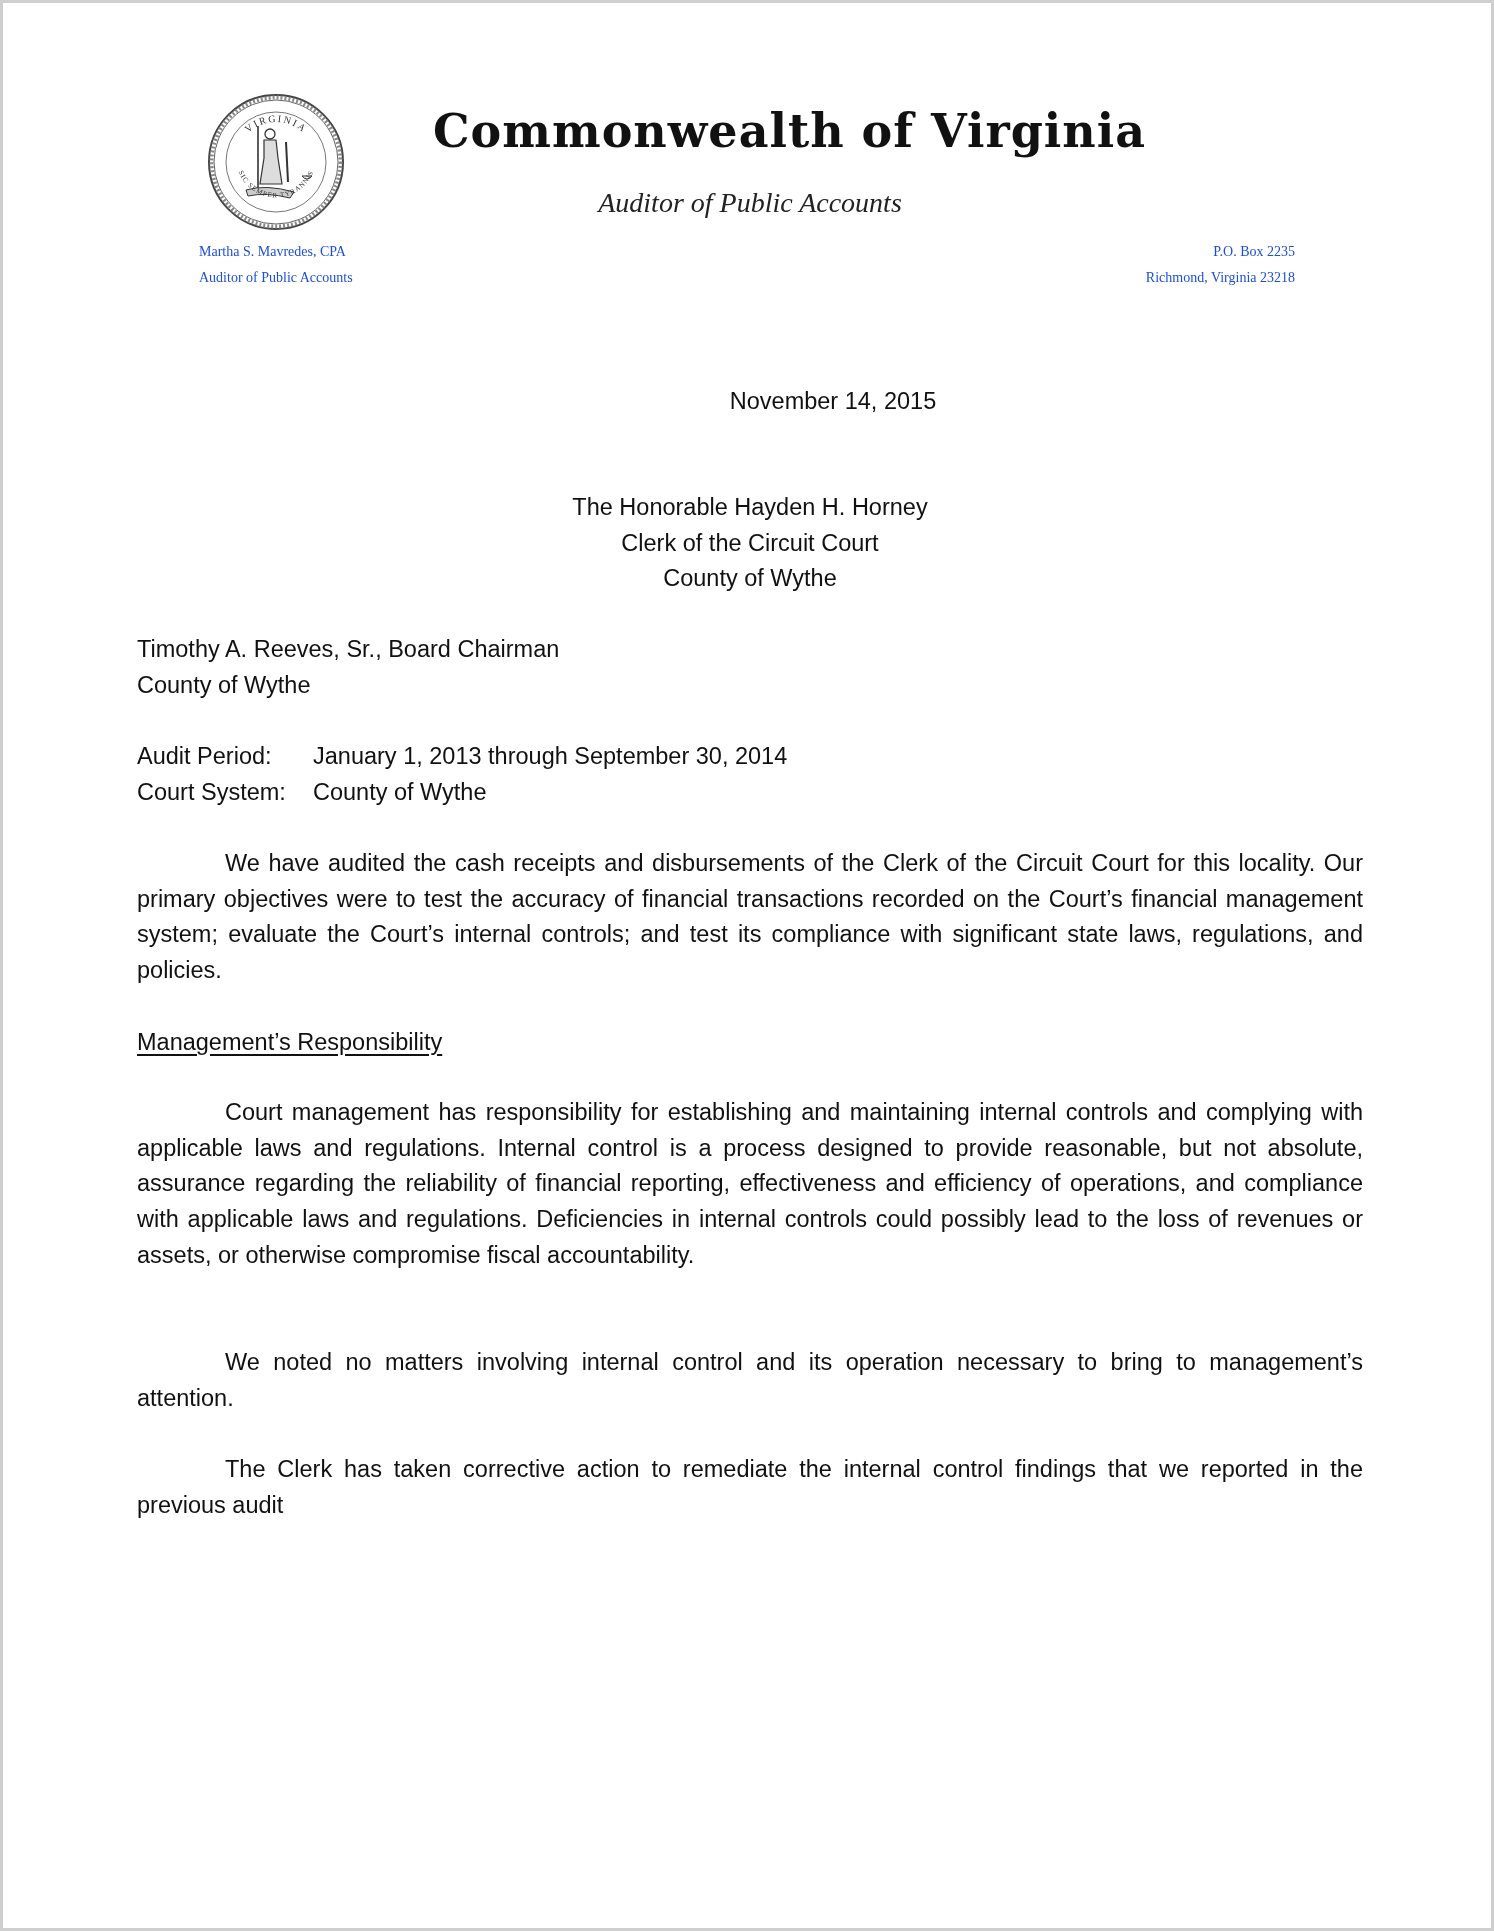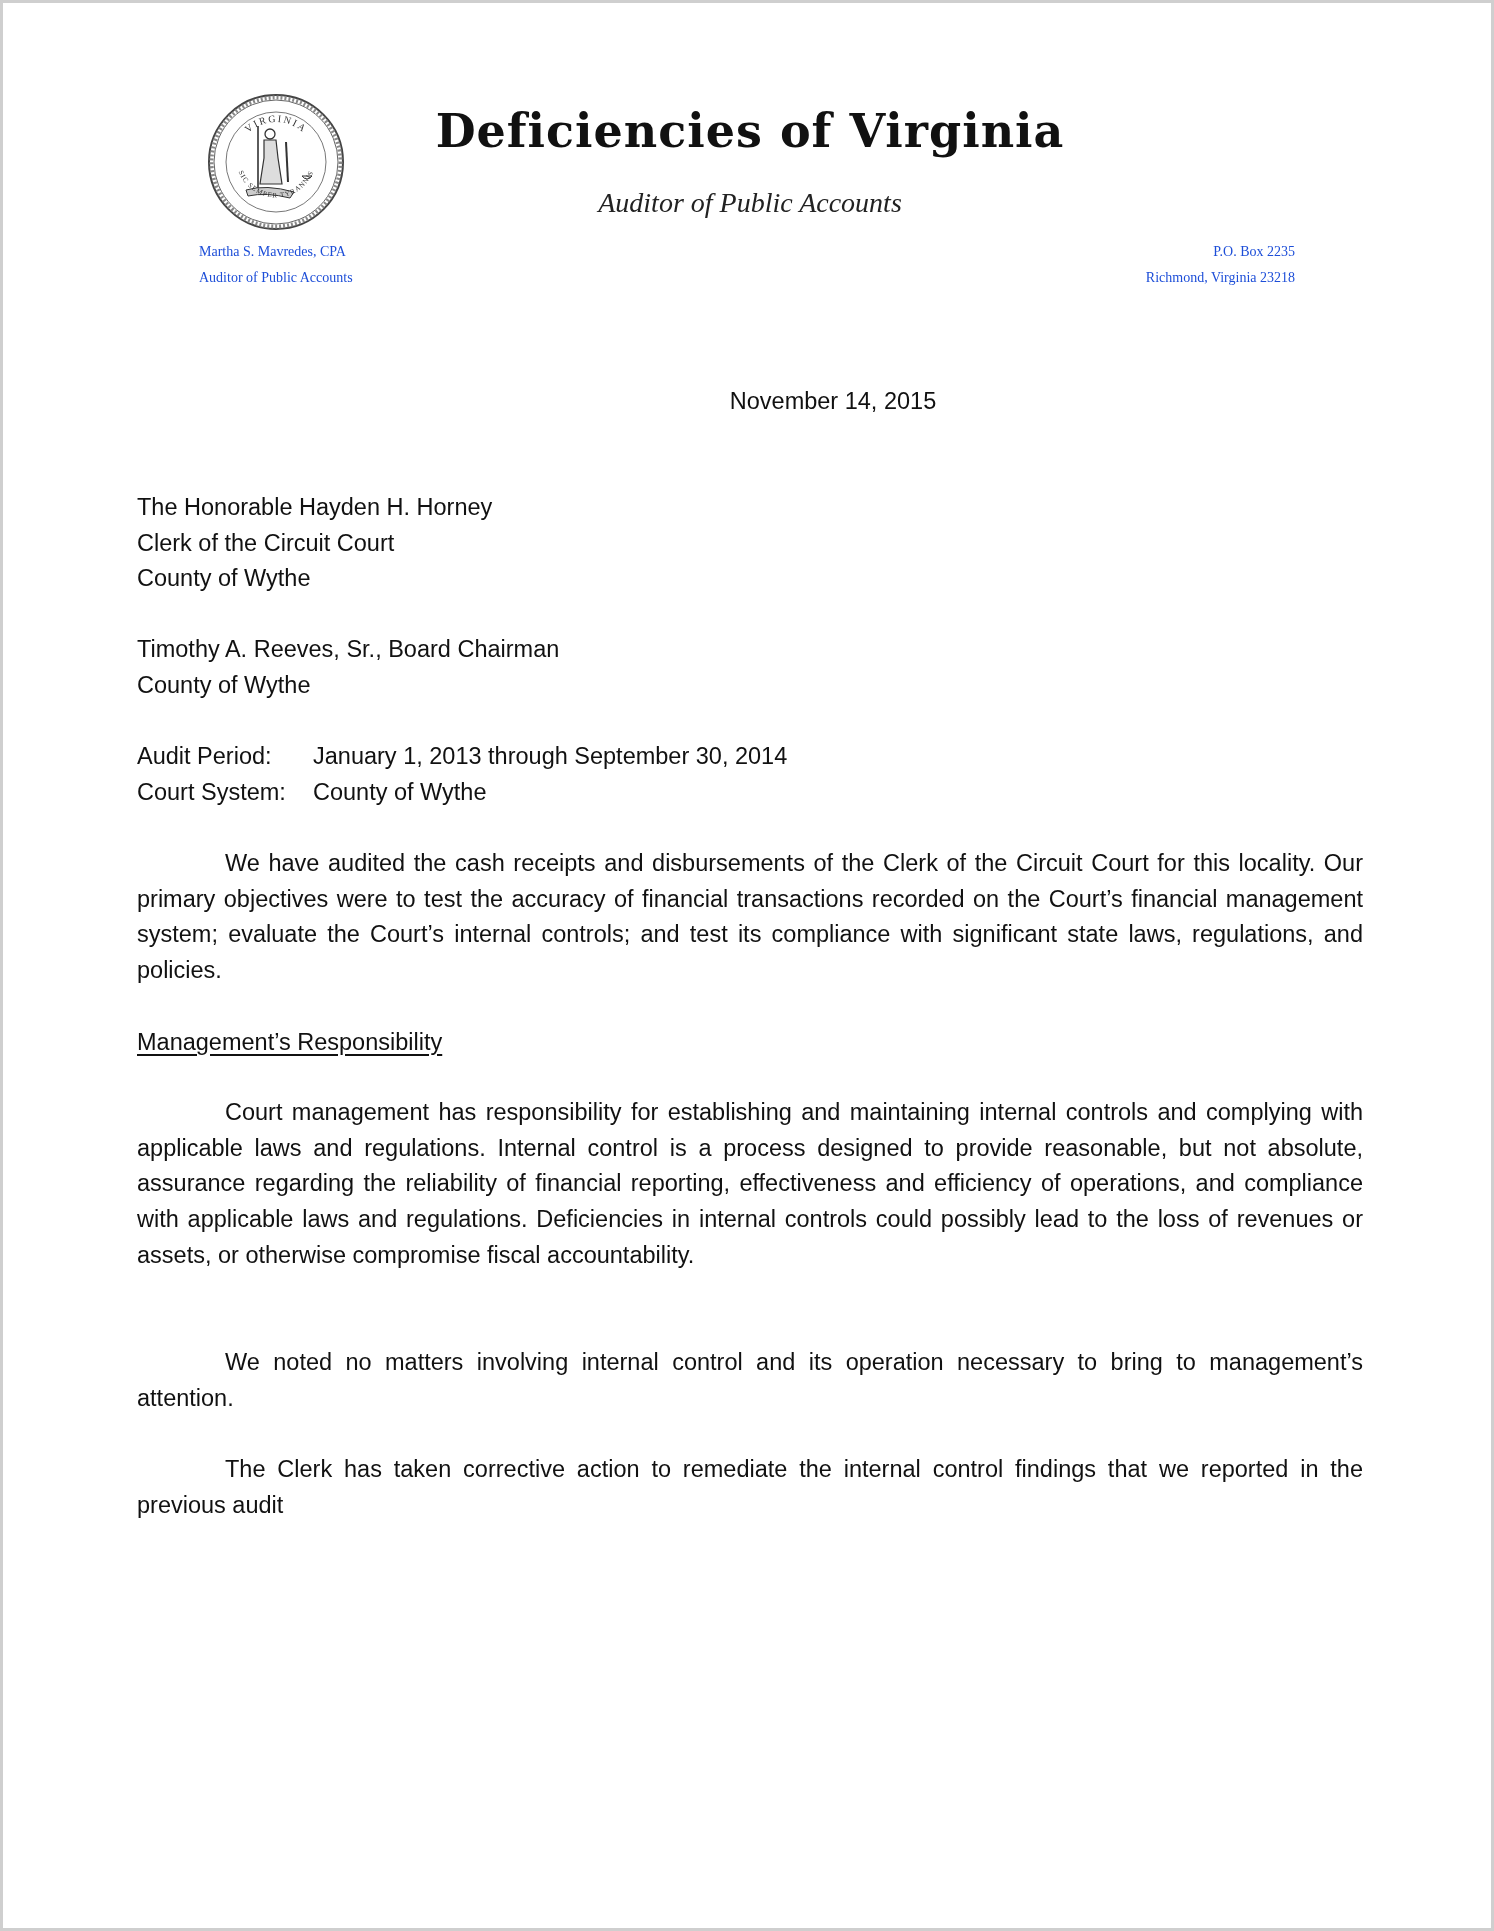--- a/index.html
+++ b/index.html
@@ -43,21 +43,21 @@
     .hdr-left div, .hdr-right div { white-space: nowrap; }
 
     .body-text {
       font-family: "Liberation Sans", sans-serif;
       font-size: 23.5px;
       color: #111;
     }
     .date { position: absolute; left: 580px; width: 500px; top: 380px; text-align: center; line-height: 36px; }
     .block { position: absolute; left: 134px; width: 1226px; line-height: 35.7px; }
     .block div { white-space: nowrap; }
-    .addr1 { top: 487px; }
+    .addr1 { top: 487px; text-align: center; }
     .addr2 { top: 629px; }
     .audit { top: 736px; }
     .audit .lbl { display: inline-block; width: 176px; }
     .p { position: absolute; left: 134px; width: 1226px; line-height: 35.7px; text-align: justify; }
     .p .indent { display: inline-block; width: 88px; }
     .p1 { top: 843px; }
     .heading { position: absolute; left: 134px; top: 1021px; line-height: 36px; text-decoration: underline; text-underline-offset: 4px; }
     .p2 { top: 1092px; }
     .p3 { top: 1342px; }
     .p4 { top: 1449px; }
@@ -82,21 +82,21 @@
     <line x1="52" y1="34" x2="52" y2="100" stroke="#333" stroke-width="1.6"></line>
     <line x1="80" y1="50" x2="82" y2="90" stroke="#333" stroke-width="2"></line>
     <path d="M40 98 Q 60 92 88 100 L 84 106 Q 60 100 42 104 Z" fill="#ccc" stroke="#333" stroke-width="1"></path>
     <path d="M96 84 Q 101 90 106 84 Z" fill="none" stroke="#333" stroke-width="1"></path>
     <path id="sealBottom" d="M 32 78 A 40 40 0 0 0 108 78" fill="none"></path>
     <text font-family="Liberation Serif, serif" font-size="7" fill="#333" letter-spacing="1">
       <textPath href="#sealBottom" startOffset="50%" text-anchor="middle">SIC SEMPER TYRANNIS</textPath>
     </text>
   </svg>
 
-  <div class="title">Deficiencies of Virginia</div>
+  <div class="title">Commonwealth of Virginia</div>
   <div class="subtitle">Auditor of Public Accounts</div>
 
   <div class="hdr-left">
     <div>Martha S. Mavredes, CPA</div>
     <div>Auditor of Public Accounts</div>
   </div>
   <div class="hdr-right">
     <div>P.O. Box 2235</div>
     <div>Richmond, Virginia 23218</div>
   </div>

